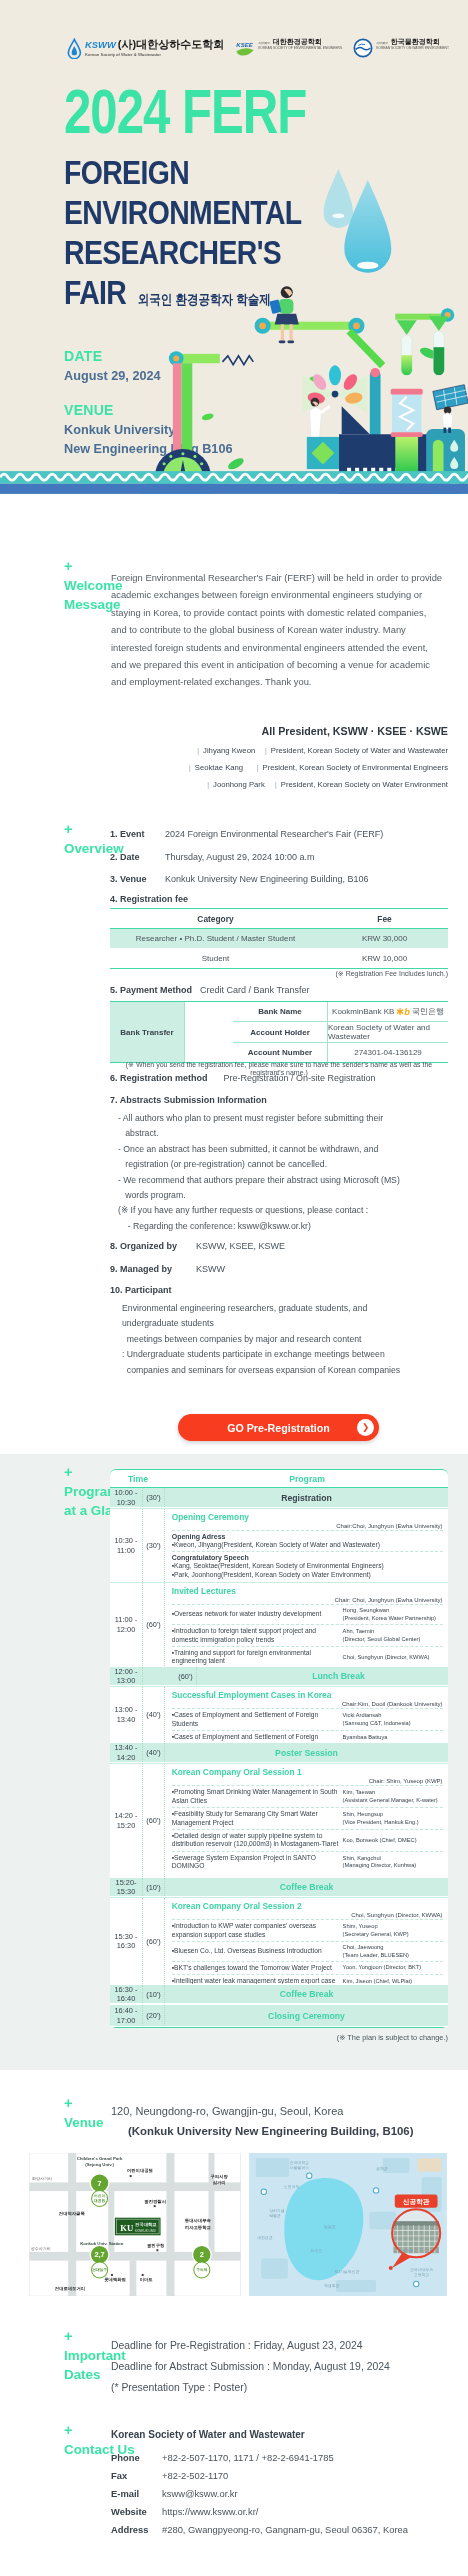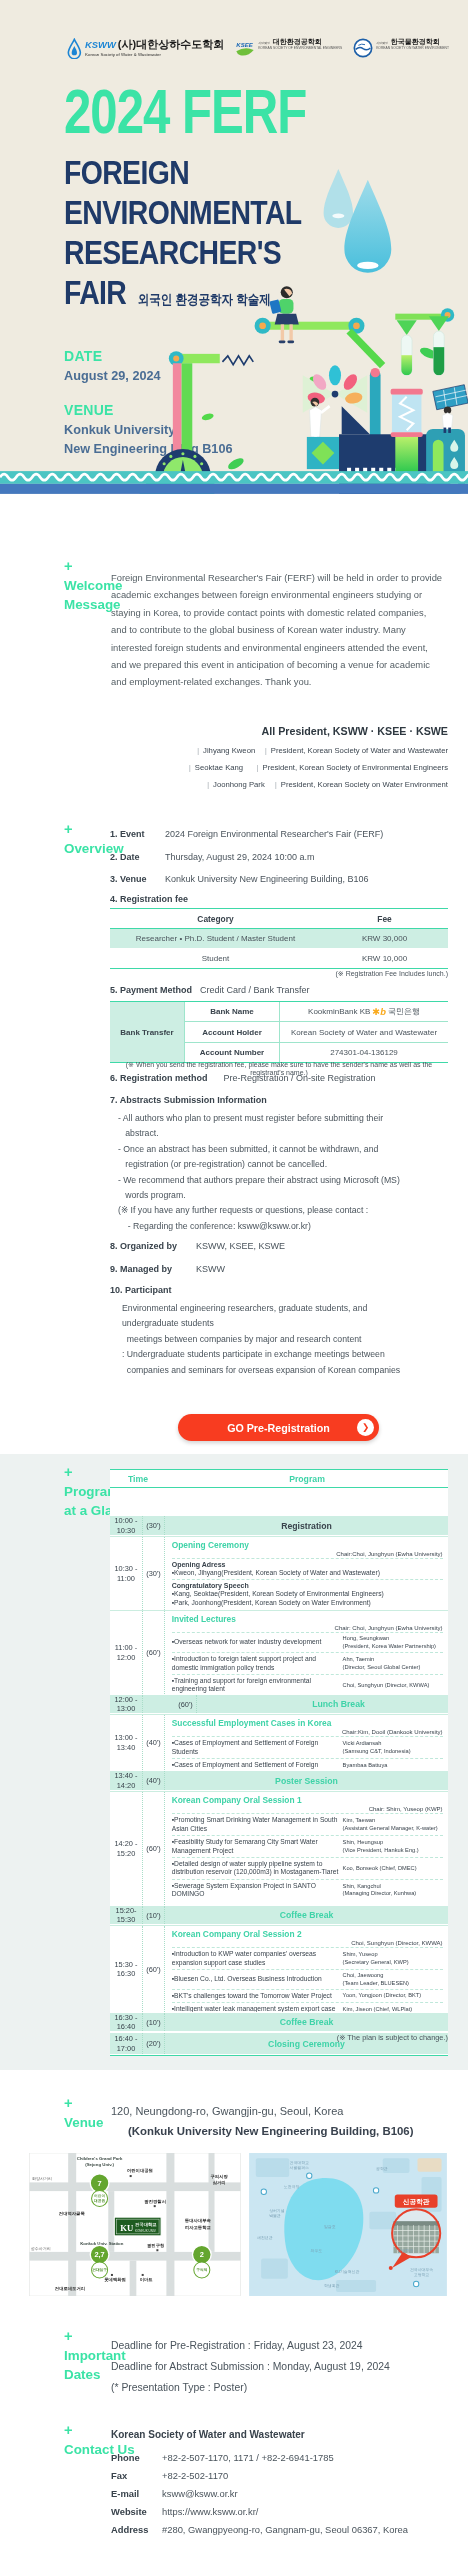--- a/index.html
+++ b/index.html
@@ -51,35 +51,35 @@
   .ov-val{color:#4a545c;margin-left:12px;}
   .fee-table{position:absolute;left:110px;top:908px;width:338px;border-top:1.3px solid var(--tbl);border-bottom:1.3px solid var(--tbl);font-size:8px;}
   .fee-head{display:flex;height:19px;border-bottom:1px solid var(--tbl);font-weight:bold;color:#39434c;font-size:8.4px;}
   .fee-row{display:flex;height:19.4px;}
   .fee-row.hl{background:var(--band);}
   .fee-c1{flex:1;display:flex;align-items:center;justify-content:center;}
   .fee-c2{width:127px;display:flex;align-items:center;justify-content:center;}
   .note{font-size:7px;color:#4a545c;text-align:right;}
   .bank-table{position:absolute;left:110px;top:1001px;width:338px;border-top:1px solid var(--tbl);border-bottom:1px solid var(--tbl);display:flex;font-size:8px;}
   .bank-left{width:74px;background:var(--band);display:flex;align-items:center;justify-content:center;font-weight:bold;color:#39434c;border-right:0.7px solid #9ee5cc;}
-  .bank-rows{flex:1;}
+  .bank-rows{flex:1;padding-left:48px;}
   .bank-row{display:flex;height:19.4px;border-top:0.7px solid #9ee5cc;}
   .bank-row:first-child{border-top:none;}
   .bank-l{width:94px;display:flex;align-items:center;justify-content:center;font-weight:bold;color:#39434c;border-right:0.7px solid #9ee5cc;}
   .bank-v{flex:1;display:flex;align-items:center;justify-content:center;gap:2px;}
   .kb-star{color:#f9a91c;font-weight:bold;font-style:italic;font-size:9.4px;}
   .list-line{font-size:8.7px;line-height:15.4px;color:#4a545c;white-space:pre;}
   .go-btn{position:absolute;left:178px;top:1414px;width:201px;height:27px;background:var(--red);border-radius:13.4px;
     display:flex;align-items:center;justify-content:center;color:#fff;font-weight:bold;font-size:10.7px;
     box-shadow:0 2px 4px rgba(0,0,0,.18);cursor:pointer;}
   .go-arrow{position:absolute;right:4.7px;top:4.7px;width:17.4px;height:17.4px;border-radius:50%;background:#fff;
     display:flex;align-items:center;justify-content:center;color:var(--red);font-size:8.7px;font-weight:bold;}
   
   .prog-bg{position:absolute;left:0;top:1454px;width:469px;height:616px;background:#edf2f1;}
-  .pt{position:absolute;left:110px;top:1469px;width:338px;border-top:1.3px solid var(--tbl);border-bottom:1.3px solid var(--tbl);background:#fff;box-sizing:border-box;}
+  .pt{position:absolute;left:110px;top:1469px;width:338px;border-top:1.3px solid var(--tbl);border-bottom:1.3px solid var(--tbl);background:#fff;box-sizing:border-box;border-radius:6px;}
   .pt-headerrow{display:flex;height:17px;border-bottom:1px solid var(--tbl);align-items:center;font-weight:bold;color:#3fd3a8;font-size:8.7px;}
   .pt-h-time{width:56px;text-align:center;}
   .pt-h-prog{flex:1;text-align:center;}
   .pt-row{display:flex;box-sizing:border-box;border-top:0.7px solid #cbede0;overflow:hidden;}
   .pt-row:first-of-type{border-top:none;}
   .pt-bandrow{background:var(--band);border-top:1.3px solid #fff;border-bottom:1.3px solid #fff;}
   .pt-c{box-sizing:border-box;}
   .pt-time{width:33px;border-right:0.7px dotted #a8ddc8;display:flex;flex-direction:column;align-items:center;justify-content:center;font-size:7.4px;color:#39434c;line-height:9.4px;}
   .pt-dur{width:22px;border-right:0.7px dotted #a8ddc8;display:flex;align-items:center;justify-content:center;font-size:7.4px;color:#39434c;}
   .pt-body{flex:1;padding:2px 5.4px 2px 6.7px;box-sizing:border-box;}
@@ -487,21 +487,21 @@
     <div>at a Glance</div>
   </div>
 </div>
 
 <div class="pt">
   <div class="pt-headerrow">
     <div class="pt-h-time">Time</div>
     <div class="pt-h-prog">Program</div>
   </div>
   <div id="ptRows">
-      <div class="pt-row pt-bandrow" style="height: 20px; margin-top: 28px;">
+      <div class="pt-row pt-bandrow" style="height: 20px;">
         <div class="pt-c pt-time">
           <div>10:00 -</div>
           <div>10:30</div>
         </div>
         <div class="pt-c pt-dur">(30')</div>
         <div class="pt-body center">
           <span class="pt-bandtitle dark">Registration</span>
         </div>
       </div>
       <div class="pt-row" style="height: 74px;">

